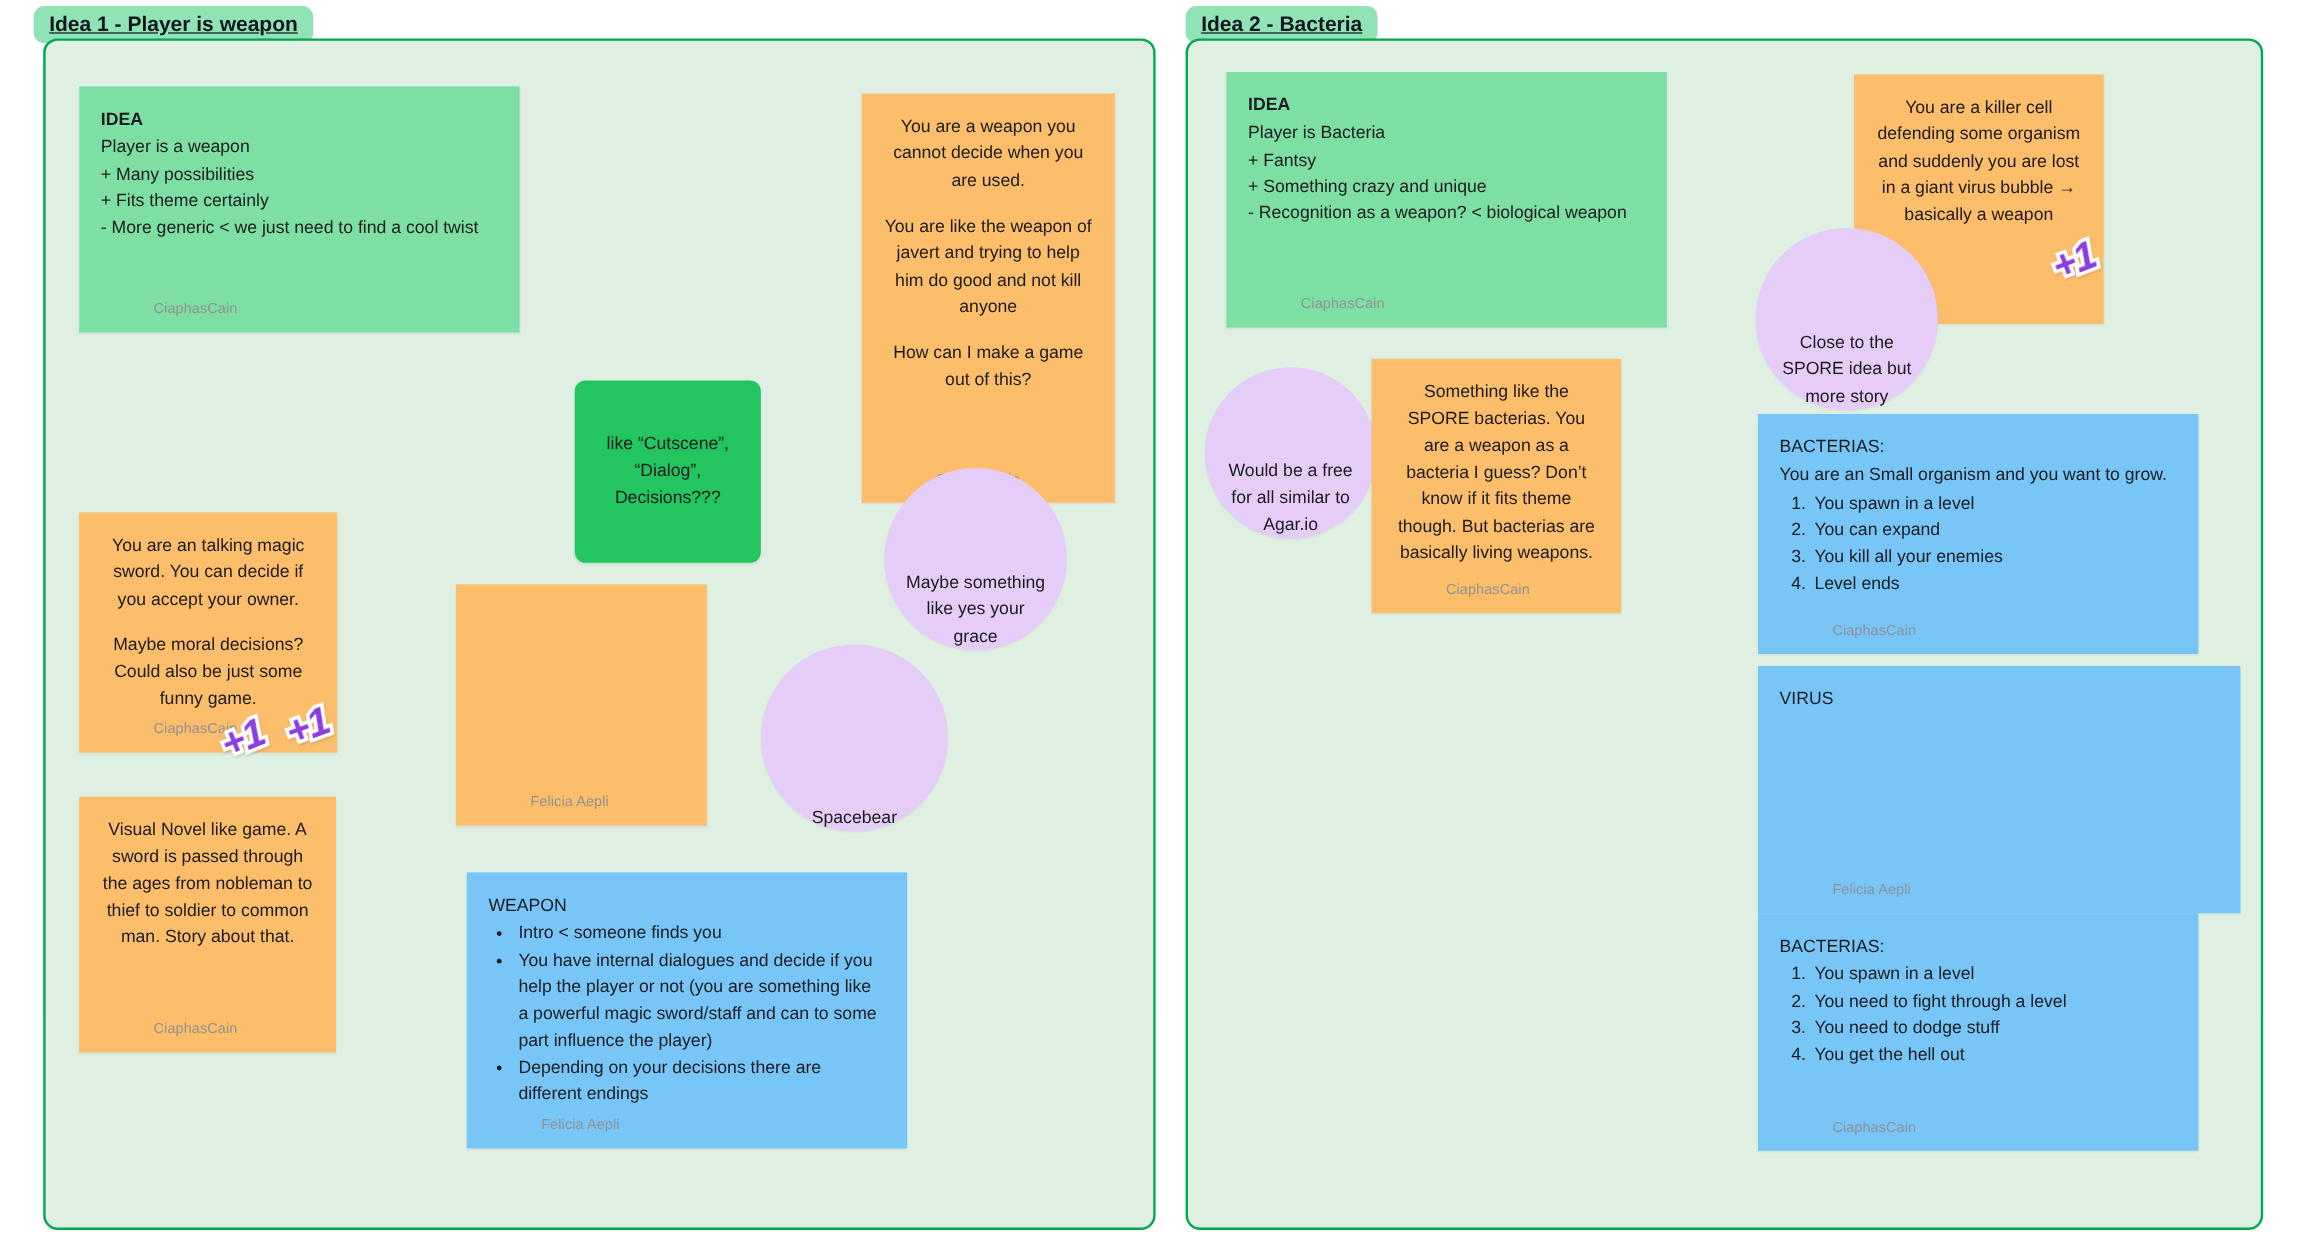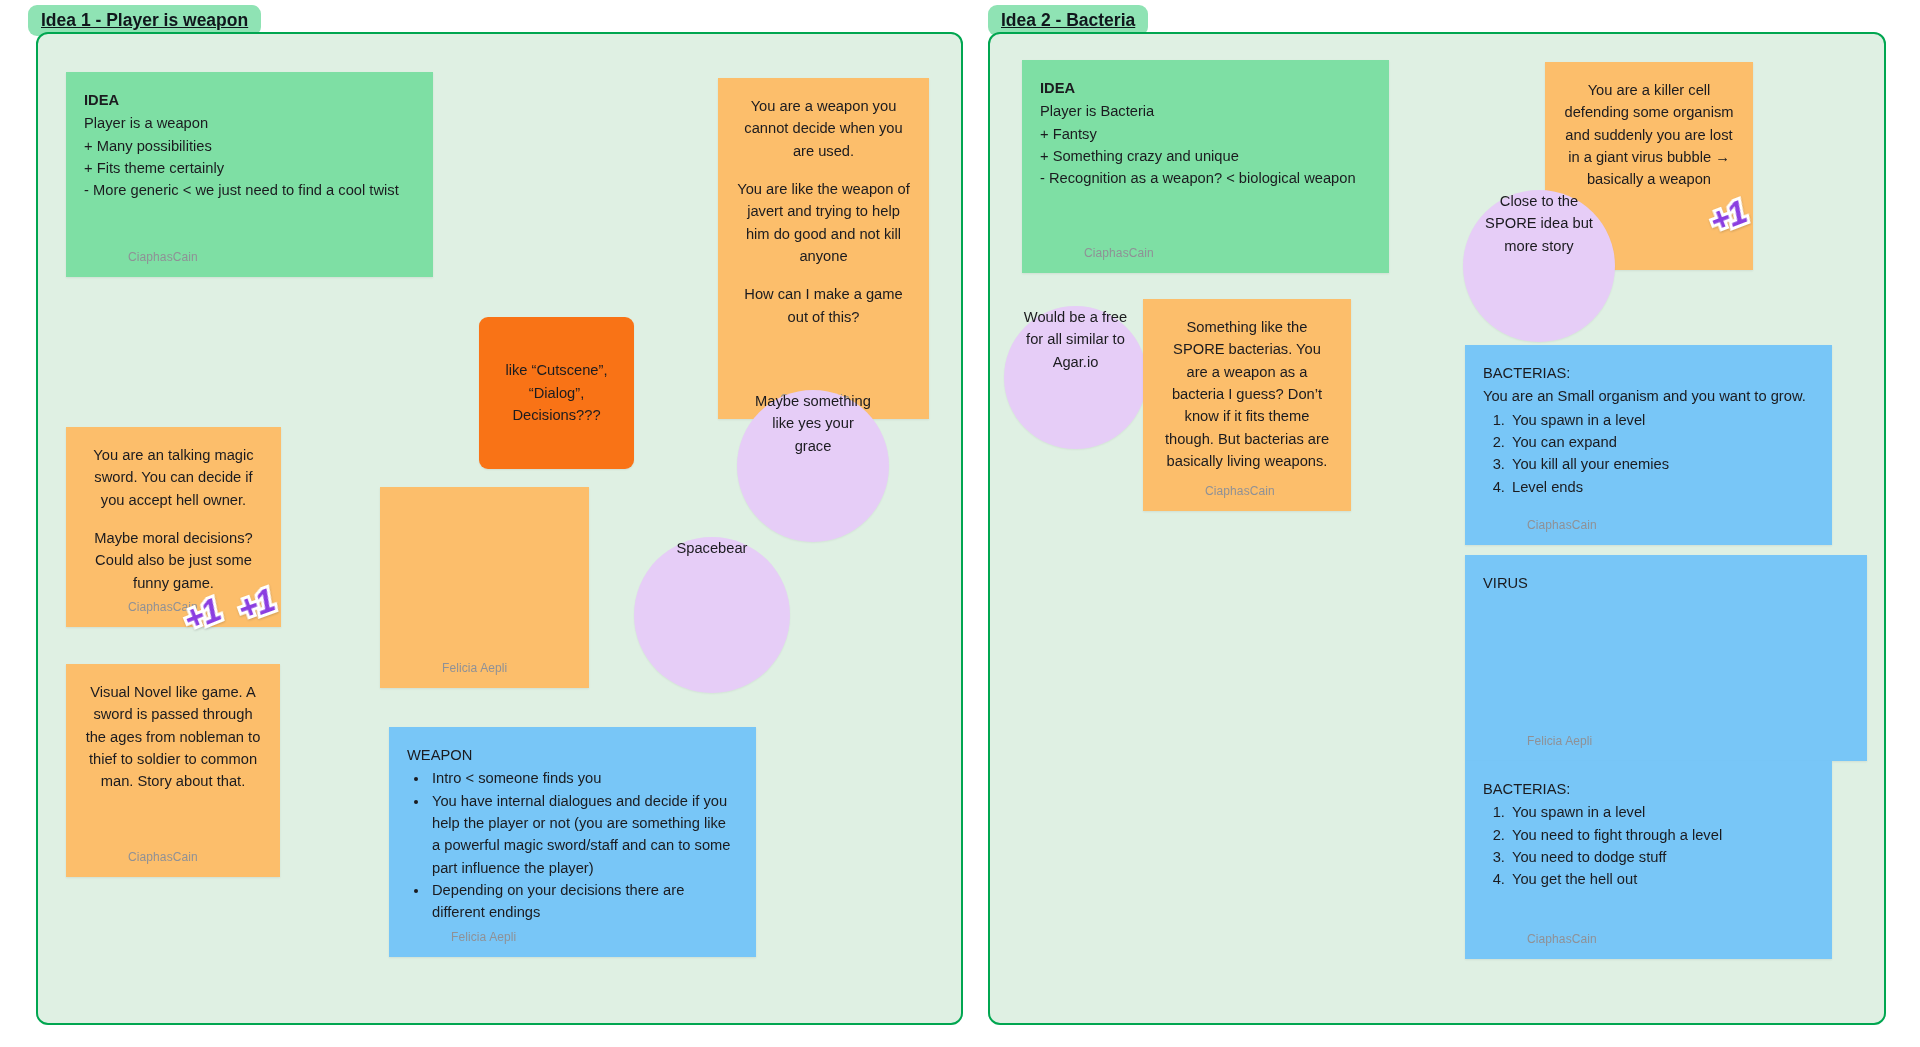--- a/index.html
+++ b/index.html
@@ -37,38 +37,38 @@
     padding:17px 18px 14px 18px;
     font-size:14.7px;
     line-height:1.52;
     color:#1b1b1f;
     box-shadow:0 1px 2px rgba(0,0,0,.07);
     overflow:hidden;
   }
   .note.green{background:#7edfa4;}
   .note.orange{background:#fcbe6b;}
   .note.blue{background:#78c6f7;}
-  .note.purple{background:#f97316;border-radius:9px;}
+  .note.purple{background:#22c55e;border-radius:9px;}
   .note .para{margin:0 0 16px 0;text-align:center;}
   .note .para:last-of-type{margin-bottom:0;}
   .note .bold{font-weight:700;}
   .author{
     position:absolute;left:18px;bottom:11px;
     font-size:12px;color:#8f9196;letter-spacing:.1px;margin-left:44px;
   }
   ul.nb,ol.nb{margin:1px 0 0 0;padding-left:22px;}
   ul.nb li,ol.nb li{margin:0;padding-left:3px;}
   ol.nb{padding-left:26px;}
   .hdr{margin:0 0 1px 0;}
 
   
   .circle{
     position:absolute;border-radius:50%;
     background:#e6cdf7;
-    display:flex;align-items:flex-start;justify-content:center;
+    display:flex;align-items:flex-end;justify-content:center;
     text-align:center;
     font-size:14.7px;line-height:1.52;
     color:#1b1b1f;
     padding:0 18px;box-sizing:border-box;
     box-shadow:0 1px 2px rgba(0,0,0,.05);
   }
 
   
   .plusone{
     position:absolute;
@@ -114,21 +114,21 @@
 
   <div class="circle" style="left:737px;top:390px;width:152px;height:152px;">
     <span>Maybe something like yes your grace</span>
   </div>
 
   <div class="circle" style="left:634px;top:537px;width:156px;height:156px;">
     <span>Spacebear</span>
   </div>
 
   <div class="note orange" style="left:66px;top:427px;width:215px;height:200px;">
-    <p class="para">You are an talking magic sword. You can decide if you accept hell owner.</p>
+    <p class="para">You are an talking magic sword. You can decide if you accept your owner.</p>
     <p class="para">Maybe moral decisions? Could also be just some funny game.</p>
     <div class="author">CiaphasCain</div>
   </div>
   <div class="plusone" style="left:184px;top:598px;transform:rotate(-22deg);">
     <span>+1</span>
   </div>
   <div class="plusone" style="left:238px;top:588px;transform:rotate(-20deg);">
     <span>+1</span>
   </div>
 

